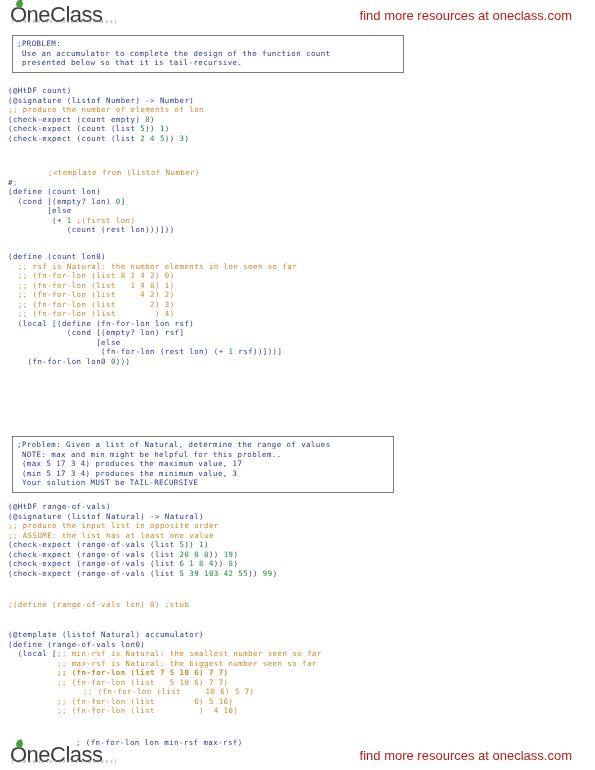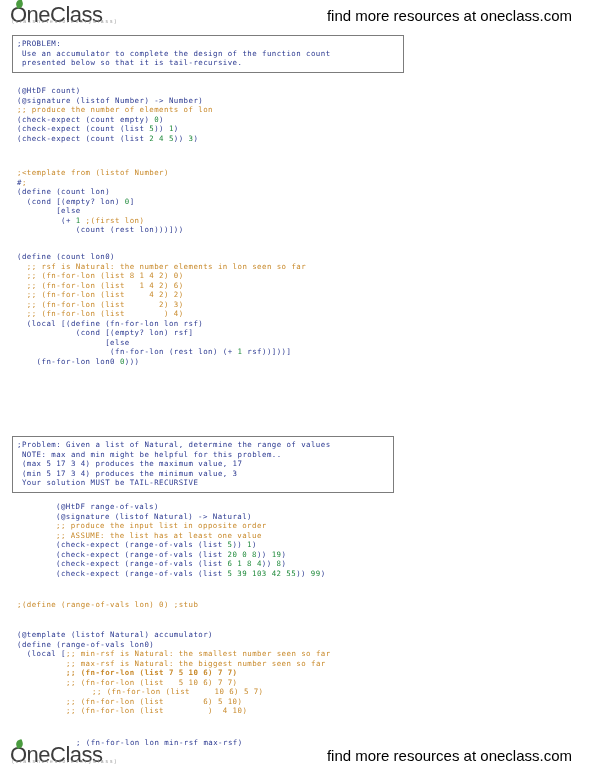--- a/index.html
+++ b/index.html
@@ -53,22 +53,22 @@
   .logo-sub {
     position: absolute;
     left: 2px;
     top: 15px;
     font-size: 5px;
     color: #9a9a9a;
     letter-spacing: 0.3px;
     white-space: nowrap;
   }
   .tagline {
-    font-size: 15px;
-    color: #000000;
+    font-size: 13px;
+    color: #b91c1c;
     white-space: nowrap;
   }
 
   
   .code-page {
     position: absolute;
     top: 30px;
     left: 0;
     width: 595px;
     height: 710px;
@@ -97,26 +97,26 @@
     left: 12px;
     top: 5px;
     width: 392px;
   }
   #problem-box-2 {
     left: 12px;
     top: 406px;
     width: 382px;
   }
 
-  .seg { position: absolute; left: 17px; }
+  .seg { position: absolute; left: 8px; }
 
   #seg-count-data      { top: 56px; }
   #seg-count-template  { top: 138px; }
   #seg-count-acc       { top: 222px; }
-  #seg-range-data      { top: 472px; margin-left: 39px; }
+  #seg-range-data      { top: 472px; }
   #seg-range-stub      { top: 570px; }
   #seg-range-acc       { top: 600px; }
 
   .overlap-line {
     position: absolute;
     left: 76px;
     top: 708px;
   }
 </style>
 </head>
@@ -139,32 +139,32 @@
  presented below so that it is tail-recursive.</div>
   </div>
 
   <div class="seg code blk" id="seg-count-data">(@HtDF count)
 (@signature (listof Number) -&gt; Number)
 <span style="color: rgb(200, 137, 42);">;; produce the number of elements of lon</span>
 (check-expect (count empty) <span style="color: rgb(31, 138, 59);">0</span>)
 (check-expect (count (list <span style="color: rgb(31, 138, 59);">5</span>)) <span style="color: rgb(31, 138, 59);">1</span>)
 (check-expect (count (list <span style="color: rgb(31, 138, 59);">2</span> <span style="color: rgb(31, 138, 59);">4</span> <span style="color: rgb(31, 138, 59);">5</span>)) <span style="color: rgb(31, 138, 59);">3</span>)</div>
 
-  <div class="seg code blk" id="seg-count-template"><span style="color: rgb(200, 137, 42);">;&lt;template from (listof Number)</span>
+  <div class="seg code blk" id="seg-count-template"><span style="color: rgb(200, 137, 42); margin-left: 40px;">;&lt;template from (listof Number)</span>
 #<span style="color: rgb(200, 137, 42);">;</span>
 (define (count lon)
   (cond [(empty? lon) <span style="color: rgb(31, 138, 59);">0</span>]
         [else
          (+ <span style="color: rgb(31, 138, 59);">1</span> <span style="color: rgb(200, 137, 42);">;(first lon)</span>
             (count (rest lon)))]))</div>
 
   <div class="seg code blk" id="seg-count-acc">(define (count lon0)
   <span style="color: rgb(200, 137, 42);">;; rsf is Natural: the number elements in lon seen so far</span>
   <span style="color: rgb(200, 137, 42);">;; (fn-for-lon (list 8 1 4 2) 0)</span>
-  <span style="color: rgb(200, 137, 42);">;; (fn-for-lon (list   1 4 2) 6)</span>
+  <span style="color: rgb(200, 137, 42);">;; (fn-for-lon (list   1 4 8) 1)</span>
   <span style="color: rgb(200, 137, 42);">;; (fn-for-lon (list     4 2) 2)</span>
   <span style="color: rgb(200, 137, 42);">;; (fn-for-lon (list       2) 3)</span>
   <span style="color: rgb(200, 137, 42);">;; (fn-for-lon (list        ) 4)</span>
   (local [(define (fn-for-lon lon rsf)
             (cond [(empty? lon) rsf]
                   [else
                    (fn-for-lon (rest lon) (+ <span style="color: rgb(31, 138, 59);">1</span> rsf))]))]
     (fn-for-lon lon0 <span style="color: rgb(31, 138, 59);">0</span>)))</div>
 
   <div class="problem-box" id="problem-box-2">

